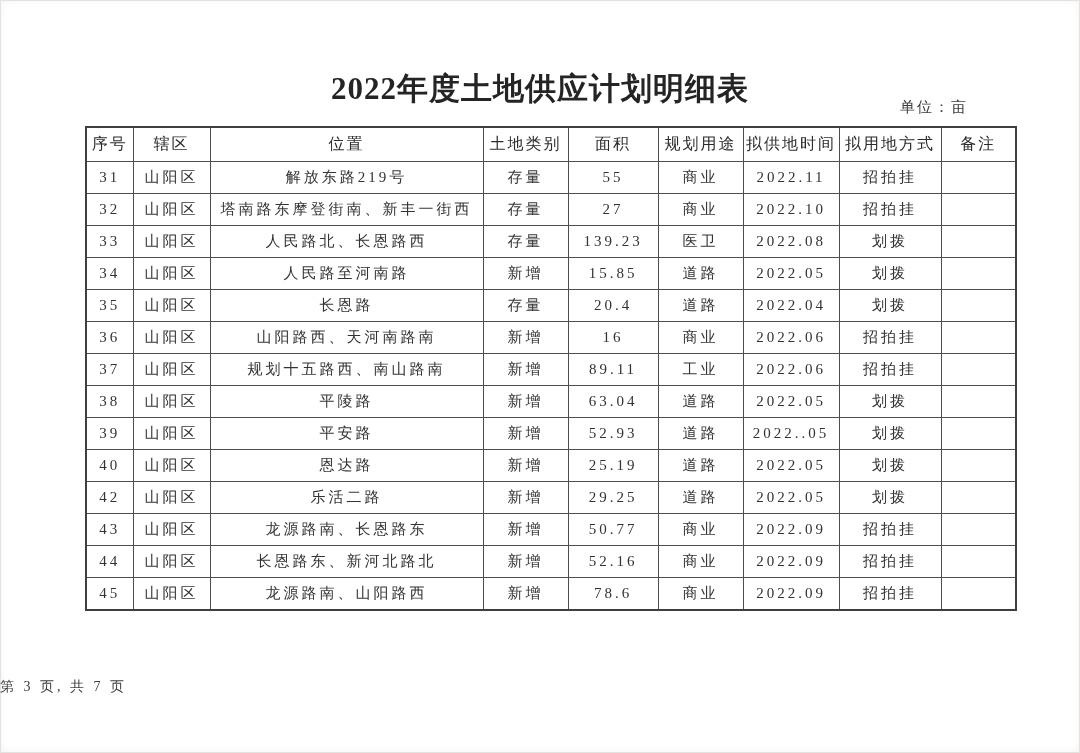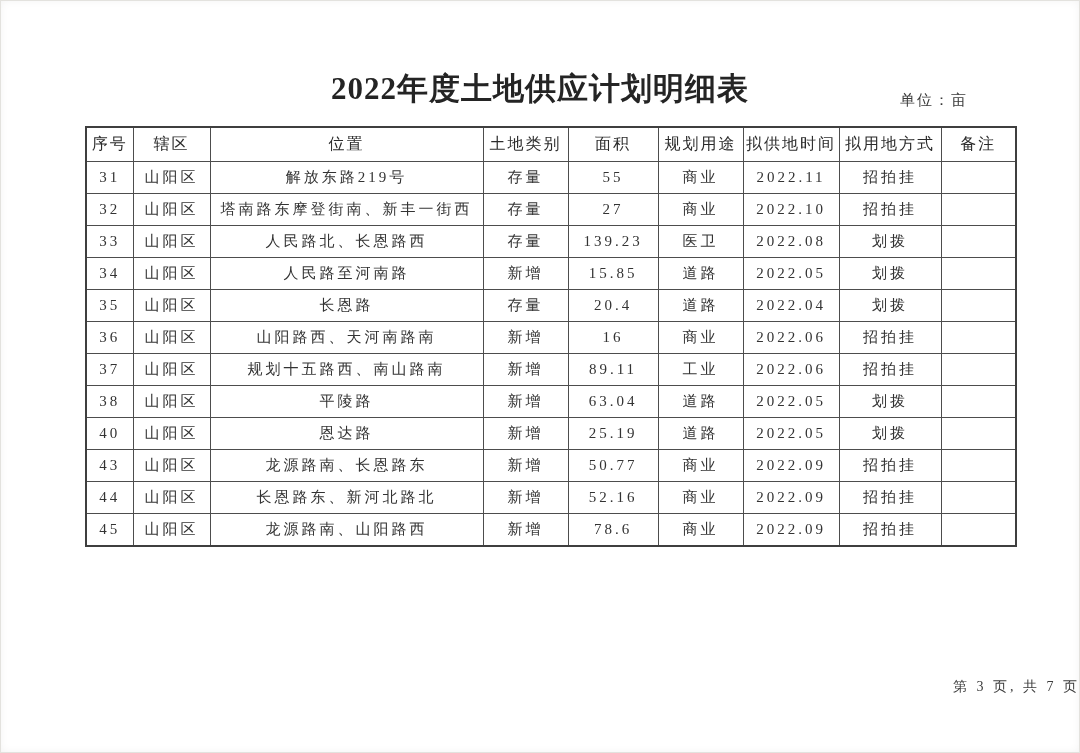--- a/index.html
+++ b/index.html
@@ -27,21 +27,21 @@
     left: 0;
     width: 1080px;
     text-align: center;
     font-size: 31px;
     font-weight: bold;
     letter-spacing: 1px;
     color: #242424;
   }
   .unit-note {
     position: absolute;
-    top: 91px;
+    top: 98px;
     left: 900px;
     font-size: 15px;
     letter-spacing: 2px;
     color: #3a3a3a;
   }
   table.land-table {
     position: absolute;
     top: 126px;
     left: 85px;
     width: 930px;
@@ -72,21 +72,21 @@
     height: 31px;
     font-size: 15px;
     letter-spacing: 3px;
     color: #333333;
   }
   .page-footer {
     position: absolute;
     top: 678px;
     left: 0;
     width: 1080px;
-    text-align: right;
+    text-align: left;
     font-size: 14px;
     letter-spacing: 3px;
     color: #3c3c3c;
   }
 </style>
 </head>
 <body>
 
 <div class="scan-edge"></div>
 
@@ -202,25 +202,47 @@
         <td>山阳区</td>
         <td>平陵路</td>
         <td>新增</td>
         <td>63.04</td>
         <td>道路</td>
         <td>2022.05</td>
         <td>划拨</td>
         <td></td>
       </tr>
       <tr>
+        <td>39</td>
+        <td>山阳区</td>
+        <td>平安路</td>
+        <td>新增</td>
+        <td>52.93</td>
+        <td>道路</td>
+        <td>2022..05</td>
+        <td>划拨</td>
+        <td></td>
+      </tr>
+      <tr>
         <td>40</td>
         <td>山阳区</td>
         <td>恩达路</td>
         <td>新增</td>
         <td>25.19</td>
+        <td>道路</td>
+        <td>2022.05</td>
+        <td>划拨</td>
+        <td></td>
+      </tr>
+      <tr>
+        <td>42</td>
+        <td>山阳区</td>
+        <td>乐活二路</td>
+        <td>新增</td>
+        <td>29.25</td>
         <td>道路</td>
         <td>2022.05</td>
         <td>划拨</td>
         <td></td>
       </tr>
       <tr>
         <td>43</td>
         <td>山阳区</td>
         <td>龙源路南、长恩路东</td>
         <td>新增</td>

